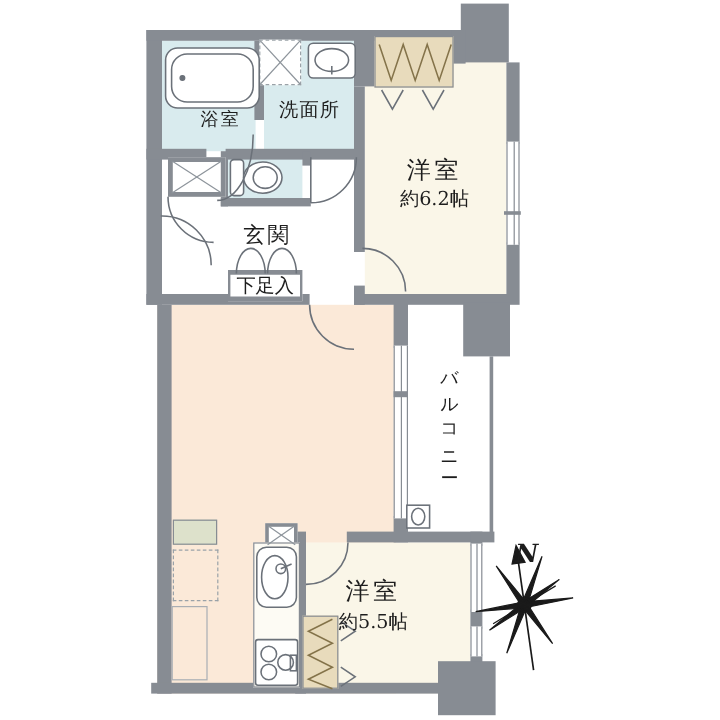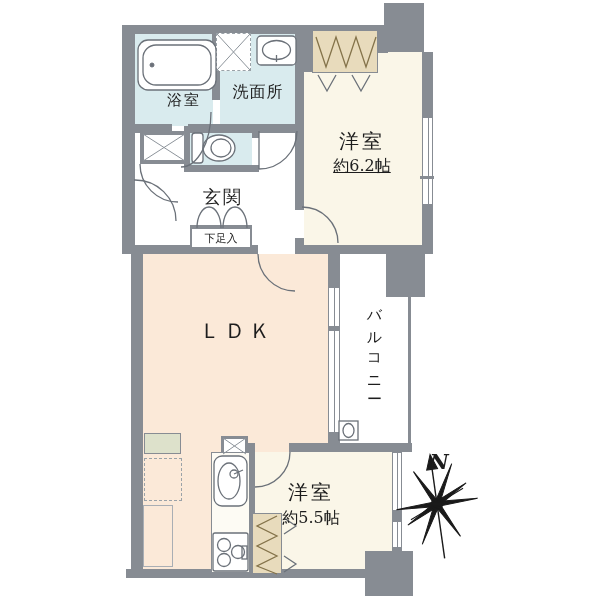--- a/index.html
+++ b/index.html
@@ -175,22 +175,21 @@
           <polygon class="cmpf" points="0,-41 2.5,0 0,41 -2.5,0"></polygon>
         </g>
       <line class="cmp" x1="-28" y1="12" x2="28" y2="-12" style="stroke-width:1;"></line>
       <circle class="cmp" cx="0" cy="0" r="5.5"></circle>
     </g>
   </svg>
 
   <div class="lbl" style="left:184px;top:100px;font-size:15px;letter-spacing:2px;">浴室</div>
   <div class="lbl" style="left:258px;top:92px;font-size:16px;letter-spacing:1px;">洗面所</div>
   <div class="lbl" style="left:362px;top:141px;font-size:20px;letter-spacing:3px;">洋室</div>
-  <div class="lbl" style="left:362px;top:166px;font-size:16px;text-decoration:underline;">約6.2帖</div>
+  <div class="lbl" style="left:362px;top:166px;font-size:16px;">約6.2帖</div>
   <div class="lbl" style="left:223px;top:197px;font-size:18px;letter-spacing:2px;">玄関</div>
-  <div class="lbl" style="left:221px;top:238px;font-size:11px;text-align:right;">下足入</div>
-  <div class="lbl" style="left:237px;top:331px;font-size:21px;letter-spacing:4px;">ＬＤＫ</div>
+  <div class="lbl" style="left:221px;top:238px;font-size:16px;text-align:right;">下足入</div>
   <div class="lbl-v" style="left:374px;top:298px;font-size:15px;letter-spacing:6px;">バルコニー</div>
   <div class="lbl" style="left:311px;top:492px;font-size:20px;letter-spacing:3px;">洋室</div>
   <div class="lbl" style="left:311px;top:518px;font-size:16px;">約5.5帖</div>
   <div class="lbl" style="left:439px;top:461px;font-size:21px;font-weight:bold;font-style:italic;">N</div>
 
 </div>
 
 </body></html>

